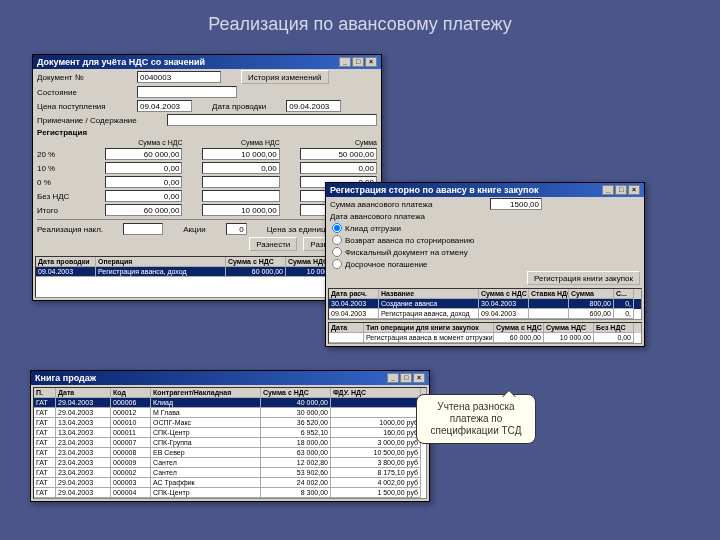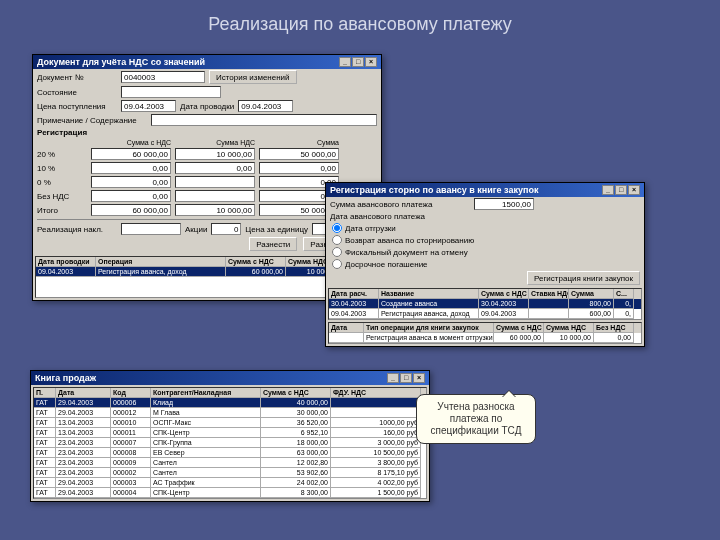--- a/index.html
+++ b/index.html
@@ -41,21 +41,21 @@
     width: 12px; height: 10px;
     background: #d4d0c8;
     border: 1px solid #808080;
     font-size: 7px; line-height: 8px;
     text-align: center; color:#000;
   }
   .form-row {
     display: flex;
     align-items: center;
     padding: 1px 4px;
-    gap: 4px;
+    gap: 20px;
   }
   .lbl { color: #000; font-size: 8px; white-space: nowrap; }
   .inp {
     background: #fff;
     border: 1px inset #888;
     height: 12px;
     font-size: 8px;
     padding: 0 2px;
     line-height: 12px;
   }
@@ -228,28 +228,28 @@
   <div class="titlebar">
     <span>Регистрация сторно по авансу в книге закупок</span>
     <div class="winbtns">
       <div class="wbtn">_</div>
       <div class="wbtn">□</div>
       <div class="wbtn">×</div>
     </div>
   </div>
   <div class="form-row">
     <span class="lbl" style="width:140px">Сумма авансового платежа</span>
-    <div class="inp right" style="width:60px">1500,00</div>
+    <div class="inp right" style="width:52px">1500,00</div>
   </div>
   <div class="form-row">
     <span class="lbl" style="width:140px">Дата авансового платежа</span>
   </div>
   <div class="radio-row">
       <input type="radio" checked="" style="">
-      <span>Дата отгрузки</span>
+      <span>Клиад отгрузки</span>
     </div>
   <div class="radio-row">
       <input type="radio" style="">
       <span>Возврат аванса по сторнированию</span>
     </div>
   <div class="radio-row">
       <input type="radio" style="">
       <span>Фискальный документ на отмену</span>
     </div>
   <div class="radio-row">

